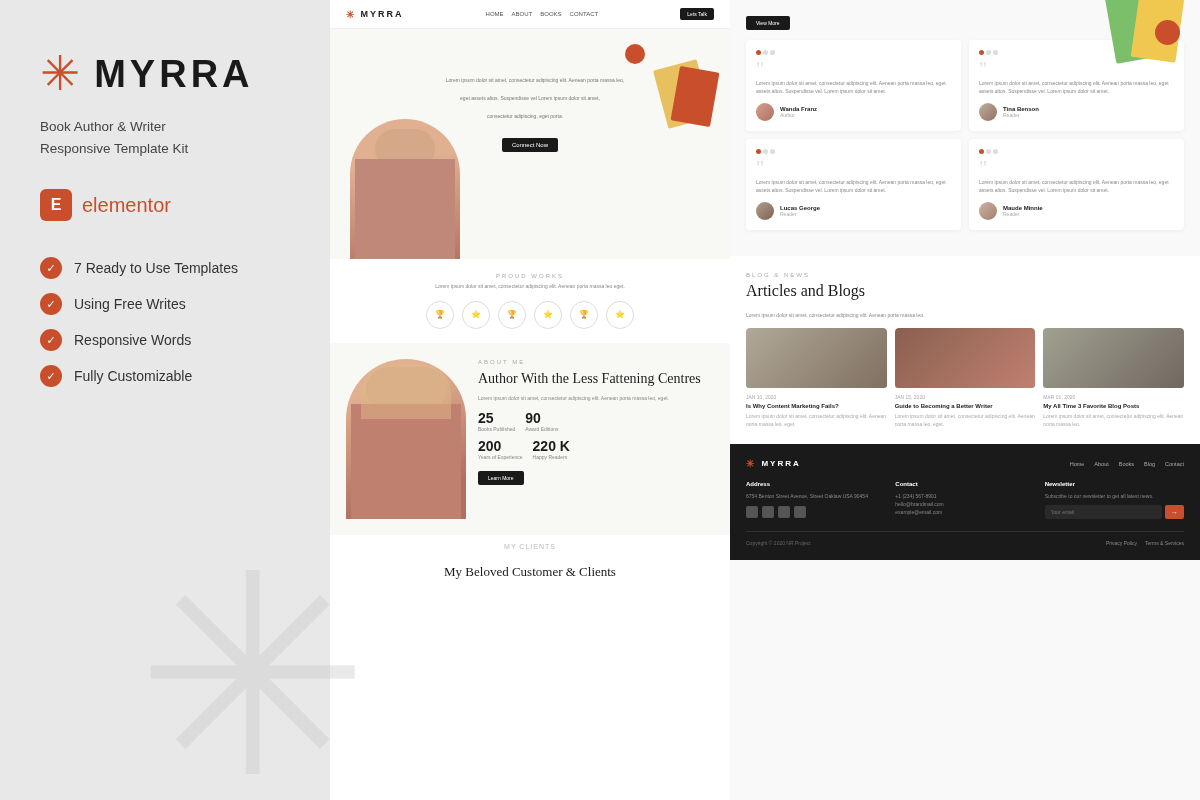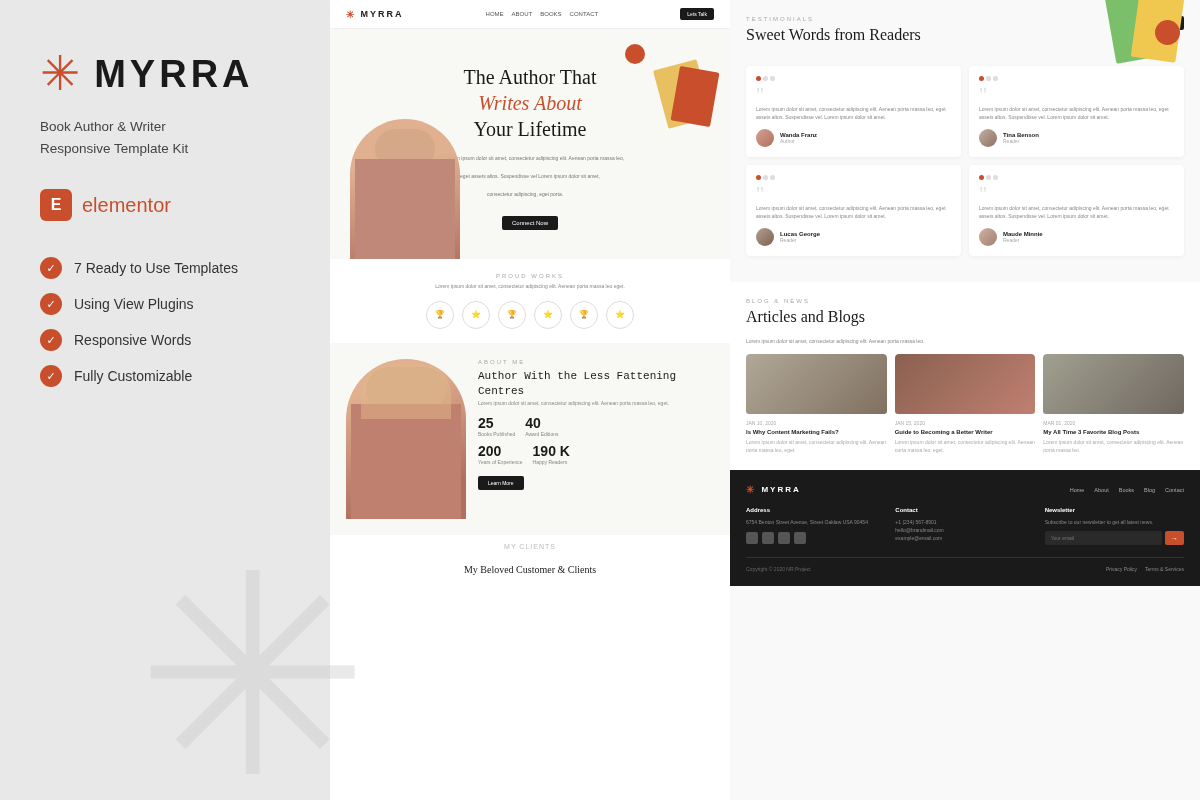--- a/index.html
+++ b/index.html
@@ -348,25 +348,25 @@
     .about-label {
       font-size: 6px;
       color: #aaa;
       letter-spacing: 2px;
       text-transform: uppercase;
       font-family: 'Arial', sans-serif;
       margin-bottom: 4px;
     }
 
     .about-title {
-      font-size: 11px;
+      font-size: 14px;
       color: #1a1a1a;
-      font-family: Liberation Mono, monospace;
+      font-family: Liberation Serif, serif;
       line-height: 1.4;
-      margin-bottom: 0;
+      margin-bottom: 6px;
     }
 
     .about-text {
       font-size: 5px;
       color: #888;
       line-height: 1.6;
       font-family: 'Arial', sans-serif;
       margin-bottom: 8px;
     }
 
@@ -789,21 +789,21 @@
     <span class="elementor-label">elementor</span>
   </div>
 
   <ul class="features-list">
     <li class="feature-item">
       <span class="check-icon">✓</span>
       <span>7 Ready to Use Templates</span>
     </li>
     <li class="feature-item">
       <span class="check-icon">✓</span>
-      <span>Using View Plugins</span>
+      <span>Using Free Writes</span>
     </li>
     <li class="feature-item">
       <span class="check-icon">✓</span>
       <span>Responsive Words</span>
     </li>
     <li class="feature-item">
       <span class="check-icon">✓</span>
       <span>Fully Customizable</span>
     </li>
   </ul>
@@ -824,25 +824,20 @@
         <span>HOME</span>
         <span>ABOUT</span>
         <span>BOOKS</span>
         <span>CONTACT</span>
       </div>
       <span class="nav-btn">Lets Talk</span>
     </div>
 
     <div class="hero-section">
       <div class="hero-centered">
-        <div class="hero-title">
-          <span>The Author That</span><br>
-          <span class="hero-title-red">Writes About</span><br>
-          <span>Your Lifetime</span>
-        </div>
         <div style="text-align:center; margin-top:4px;">
           <span class="hero-text-small">Lorem ipsum dolor sit amet, consectetur adipiscing elit. Aenean porta massa leo,<br>eget assets altos. Suspendisse vel Lorem ipsum dolor sit amet,<br>consectetur adipiscing, eget porta.</span>
         </div>
         <div style="text-align:center; margin-top:8px;">
           <span class="hero-cta">Connect Now</span>
         </div>
       </div>
 
       <div class="hero-person-img">
 
@@ -879,57 +874,53 @@
       <div class="about-content">
         <div class="about-label">ABOUT ME</div>
         <div class="about-title">Author With the Less Fattening Centres</div>
         <div class="about-text">Lorem ipsum dolor sit amet, consectetur adipiscing elit. Aenean porta massa leo, eget.</div>
         <div class="stats-row">
           <div class="stat-item">
             <span class="stat-num">25</span>
             <span class="stat-label">Books Published</span>
           </div>
           <div class="stat-item">
-            <span class="stat-num">40</span>
+            <span class="stat-num">90</span>
             <span class="stat-label">Award Editions</span>
           </div>
         </div>
         <div class="stats-row">
           <div class="stat-item">
             <span class="stat-num">200</span>
             <span class="stat-label">Years of Experience</span>
           </div>
           <div class="stat-item">
-            <span class="stat-num">190 K</span>
+            <span class="stat-num">220 K</span>
             <span class="stat-label">Happy Readers</span>
           </div>
         </div>
         <span class="learn-more-btn">Learn More</span>
       </div>
     </div>
 
     <div class="section-divider">MY CLIENTS</div>
-    <div style="padding: 6px 24px; font-size:10px; color:#1a1a1a; font-family:'Georgia',serif; text-align:center;">My Beloved Customer &amp; Clients</div>
+    <div style="padding: 6px 24px; font-size:13px; color:#1a1a1a; font-family:'Georgia',serif; text-align:center;">My Beloved Customer &amp; Clients</div>
 
   </div>
 
   <div class="preview-right">
 
     <div class="top-books-area">
       <div class="top-book1"></div>
       <div class="top-book2"></div>
       <div class="top-book-splat"></div>
     </div>
 
     <div class="testimonials-section">
       <div class="testimonials-header">
-        <div>
-          <div class="section-tag">TESTIMONIALS</div>
-          <div class="section-main-title">Sweet Words from Readers</div>
-        </div>
         <span class="more-btn">View More</span>
       </div>
 
       <div class="testimonials-grid">
 
         <div class="testimonial-card">
           <div class="card-dots">
             <span class="dot active"></span>
             <span class="dot"></span>
             <span class="dot"></span>

